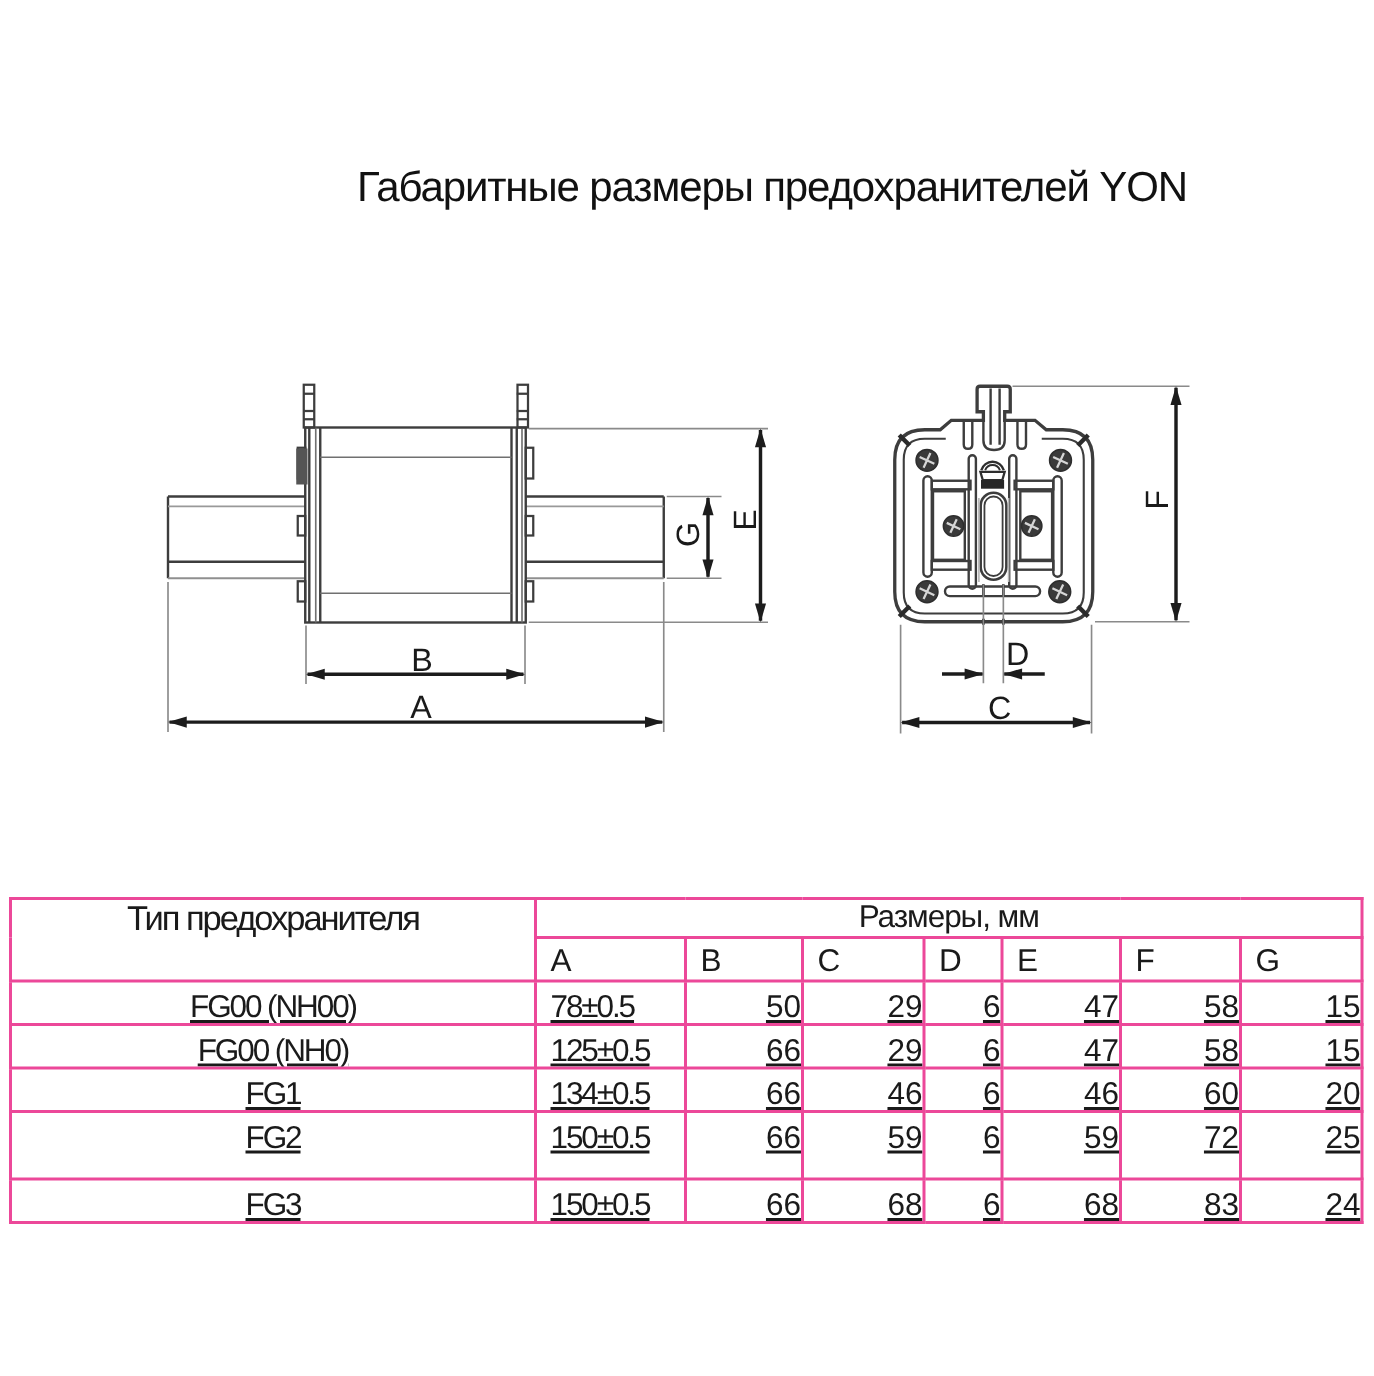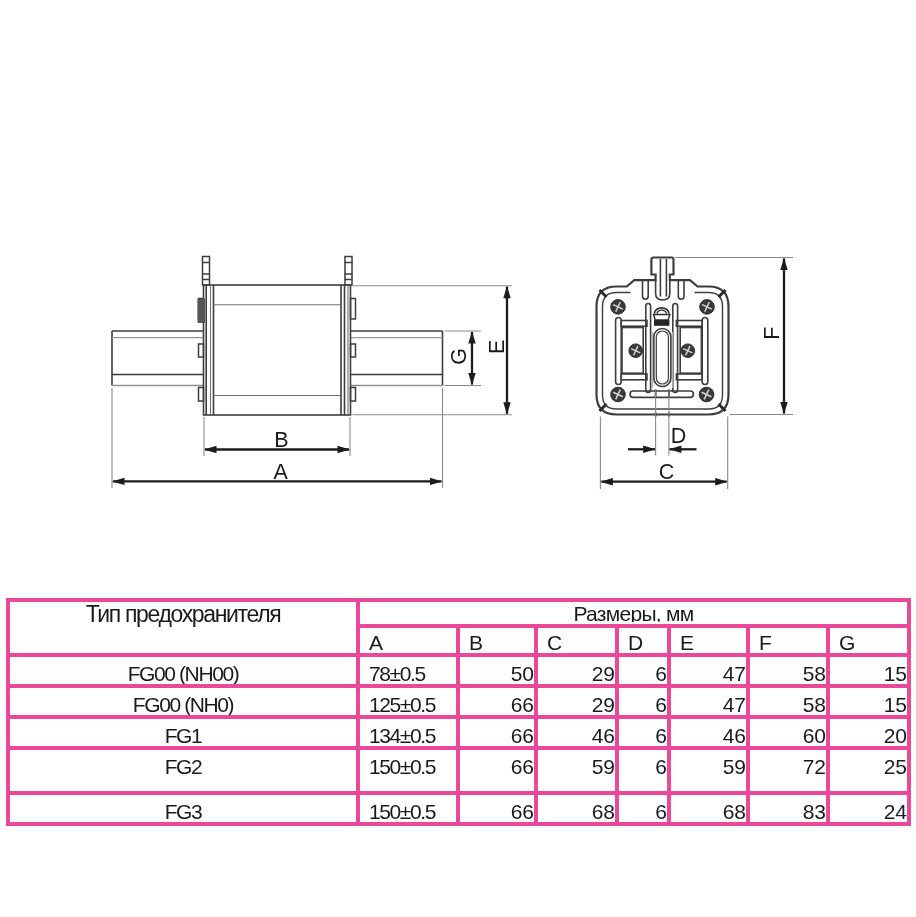--- a/index.html
+++ b/index.html
@@ -2,37 +2,38 @@
 <html><head>
 <meta charset="utf-8">
 <style>
   html,body{margin:0;padding:0;background:#fff;}
   #page{position:relative;width:916px;height:917px;background:#fff;overflow:hidden;
         font-family:"Liberation Sans",sans-serif;}
   #title{position:absolute;left:238px;top:109px;font-size:28px;letter-spacing:-0.75px;color:#111;white-space:nowrap;}
   svg{position:absolute;left:0;top:0;}
   table{position:absolute;left:6px;top:598px;border-collapse:collapse;table-layout:fixed;
         font-size:21px;color:#1a1a1a;}
-  td{border:4px solid #ec4899;padding:0;overflow:hidden;white-space:nowrap;
+  td{border:2px solid #ec4899;padding:0;overflow:hidden;white-space:nowrap;
      vertical-align:top;line-height:21px;margin-top:20px;}
   tr.h1 td{padding-top:1px;}
   tr.h2 td{padding-top:4px;}
-  tr.d td{padding-top:6px;}
+  tr.d td{padding-top:6px;text-decoration:underline;}
   td.s1{padding-top:6px;line-height:22px;}
   td.c{text-align:center;}
   td.l{text-align:left;padding-left:9px;}
   td.r{text-align:right;}
   .s1{letter-spacing:-1.35px;font-size:23px;}
   .s2{letter-spacing:-0.7px;border-radius:13px;}
   .s3{letter-spacing:-1.4px;}
   .s4{letter-spacing:-1.4px;}
 </style>
 </head>
 <body>
 <div id="page">
+  <div id="title">Габаритные размеры предохранителей YON</div>
   <svg width="916" height="917" viewBox="0 0 916 917">
     <g id="leftdrawing" fill="none" stroke-linecap="butt">
 
       <g stroke="#3d3d3d" stroke-width="1.6">
         <line x1="112" y1="331" x2="203.5" y2="331"></line>
         <line x1="350.5" y1="331" x2="442.5" y2="331"></line>
         <line x1="112" y1="331" x2="112" y2="385.5"></line>
         <line x1="442.5" y1="331" x2="442.5" y2="385.5"></line>
         <line x1="112" y1="374.5" x2="203.5" y2="374.5"></line>
         <line x1="350.5" y1="374.5" x2="442.5" y2="374.5"></line>

